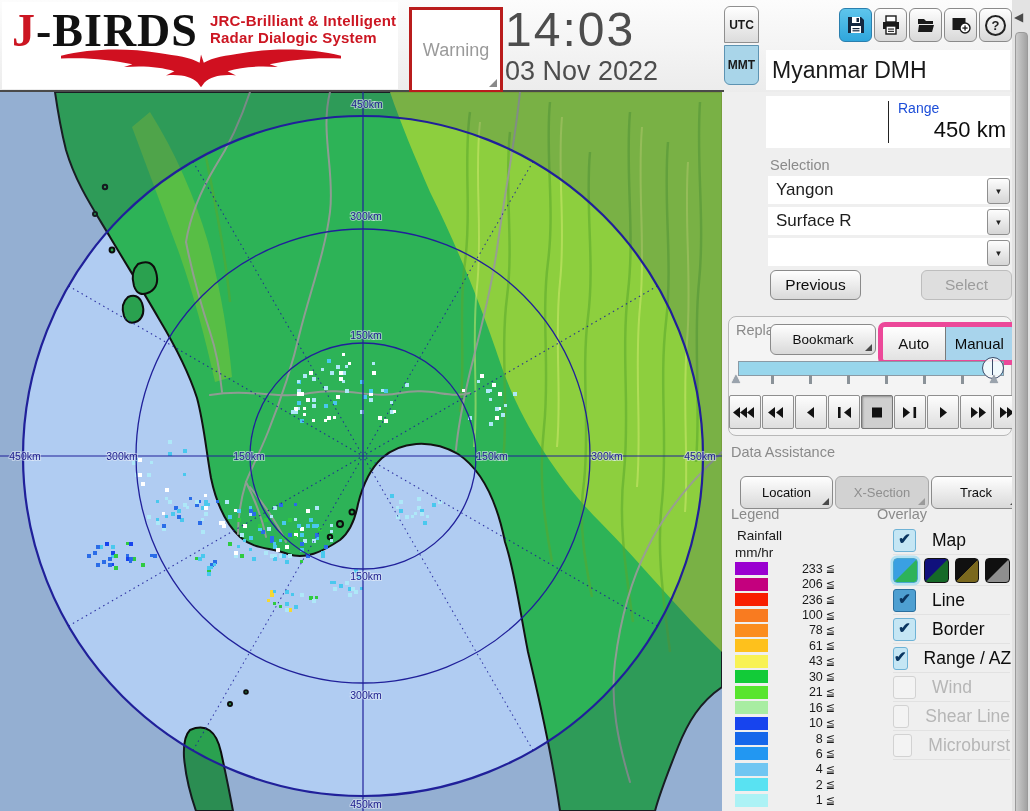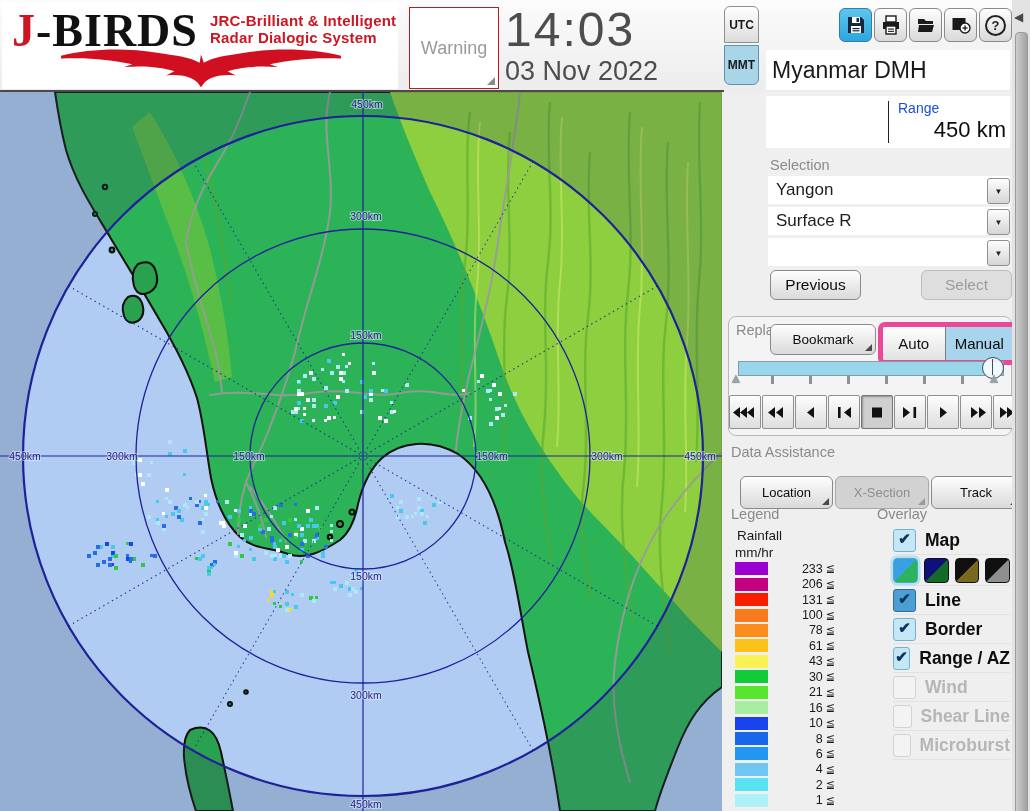--- a/index.html
+++ b/index.html
@@ -8,21 +8,21 @@
   .abs{position:absolute;}
 
   
   #header{left:0;top:0;width:1030px;height:92px;background:linear-gradient(#fcfcfc,#ececec);}
   #header-underline{left:0;top:90px;width:724px;height:2px;background:#4a4a4a;}
   #logo-card{left:2px;top:2px;width:396px;height:87px;background:#fff;}
   #logo-title{left:10px;top:2px;font-family:"Liberation Serif",serif;font-weight:700;font-size:46px;letter-spacing:1px;color:#111;white-space:nowrap;}
   #logo-title .j{color:#cc1622;}
   #logo-sub{left:208px;top:10px;color:#cc1622;font-weight:700;font-size:15px;line-height:17px;letter-spacing:.2px;white-space:nowrap;}
   #eagle{left:4px;top:44px;}
-  #warning-btn{left:409px;top:7px;width:88px;height:80px;background:#fff;border:1px solid #b91c1c;
+  #warning-btn{left:409px;top:7px;width:88px;height:80px;background:#fff;border:3px solid #b91c1c;
       color:#9a9a9a;font-size:18px;display:flex;align-items:center;justify-content:center;}
   .corner-tri:after{content:"";position:absolute;right:3px;bottom:3px;width:0;height:0;
       border-left:8px solid transparent;border-bottom:8px solid #8a8a8a;}
   .corner-tri-sm:after{content:"";position:absolute;right:3px;bottom:3px;width:0;height:0;
       border-left:7px solid transparent;border-bottom:7px solid #4a4a4a;}
   .corner-tri-dis:after{border-bottom-color:#9a9a9a;}
   #clock-time{left:505px;top:2px;font-size:48px;color:#4d4d4d;letter-spacing:2px;}
   #clock-date{left:505px;top:56px;font-size:27px;color:#4d4d4d;}
   .tz-btn{left:724px;width:33px;font-size:12px;font-weight:700;color:#1a1a1a;display:flex;align-items:center;justify-content:center;border:1px solid #8f8f8f;}
   #tz-utc{top:6px;height:35px;border-radius:6px 6px 0 0;background:linear-gradient(#ffffff,#dcdcdc);}
@@ -120,21 +120,21 @@
   
   #overlay-label{left:877px;top:506px;}
   #overlay-rows{left:893px;top:526px;width:117px;}
   .ov-row{display:flex;align-items:center;height:28px;border-bottom:1px solid #e2e2e2;}
   .ov-check{width:21px;height:21px;border-radius:3px;border:1px solid #b0b0b0;
       background:linear-gradient(#ffffff,#e2e2e2);display:flex;align-items:center;justify-content:center;}
   .ov-check.checked-light{background:#c5e6f4;border-color:#6fb3d6;}
   .ov-check.checked-dark{background:#4e9fd1;border-color:#2a6f9e;}
   .ov-check.dis{background:#f3f3f3;border-color:#d2d2d2;}
   .ov-check .mark{font-size:15px;font-weight:700;color:#0a3560;margin-top:-2px;}
-  .ov-label{margin-left:9px;font-size:17.5px;font-weight:700;color:#0d0d0d;white-space:nowrap;}
+  .ov-label{margin-left:16px;font-size:17.5px;font-weight:400;color:#0d0d0d;white-space:nowrap;}
   .ov-label.dis{color:#b6b6b6;}
   .ov-styles{display:flex;align-items:center;gap:6px;height:30px;border-bottom:1px solid #e2e2e2;}
   .map-style{width:23px;height:23px;border-radius:4px;border:1.5px solid #111;}
   .map-style.sel{border:1.5px solid #4aa8cf;box-shadow:0 0 0 2.5px #b5e2f2;}
 </style>
 </head>
 <body>
 
 <div id="root">
 
@@ -737,21 +737,21 @@
         <span class="legend-value">233</span>
         <span class="legend-lte">≦</span>
       </div>
       <div class="legend-row">
         <div class="legend-swatch" style="background: rgb(196, 0, 126);"></div>
         <span class="legend-value">206</span>
         <span class="legend-lte">≦</span>
       </div>
       <div class="legend-row">
         <div class="legend-swatch" style="background: rgb(248, 30, 0);"></div>
-        <span class="legend-value">131</span>
+        <span class="legend-value">236</span>
         <span class="legend-lte">≦</span>
       </div>
       <div class="legend-row">
         <div class="legend-swatch" style="background: rgb(249, 123, 32);"></div>
         <span class="legend-value">100</span>
         <span class="legend-lte">≦</span>
       </div>
       <div class="legend-row">
         <div class="legend-swatch" style="background: rgb(251, 141, 30);"></div>
         <span class="legend-value">78</span>

